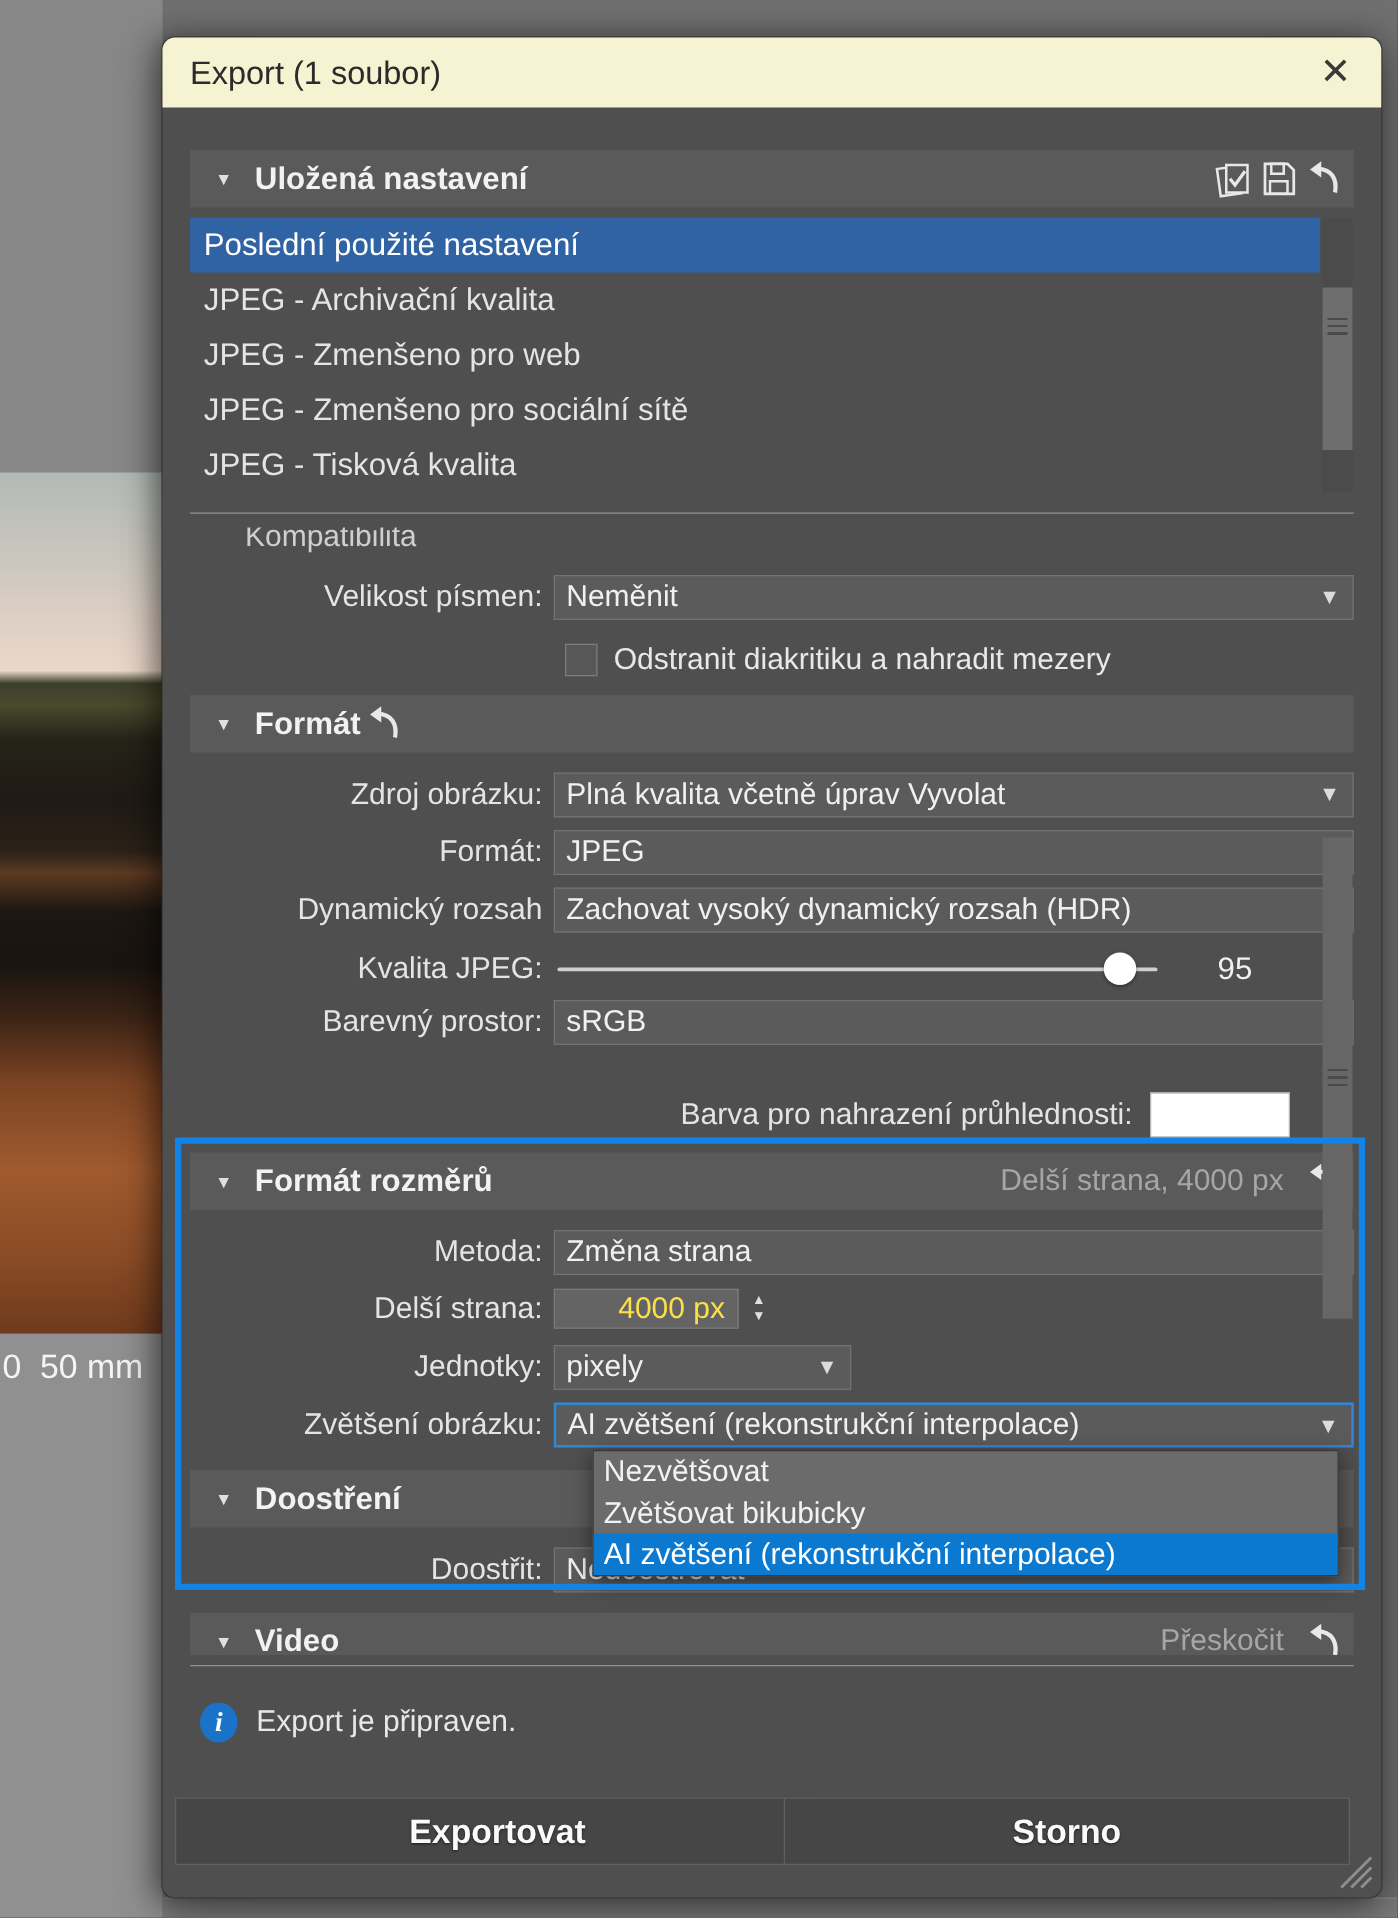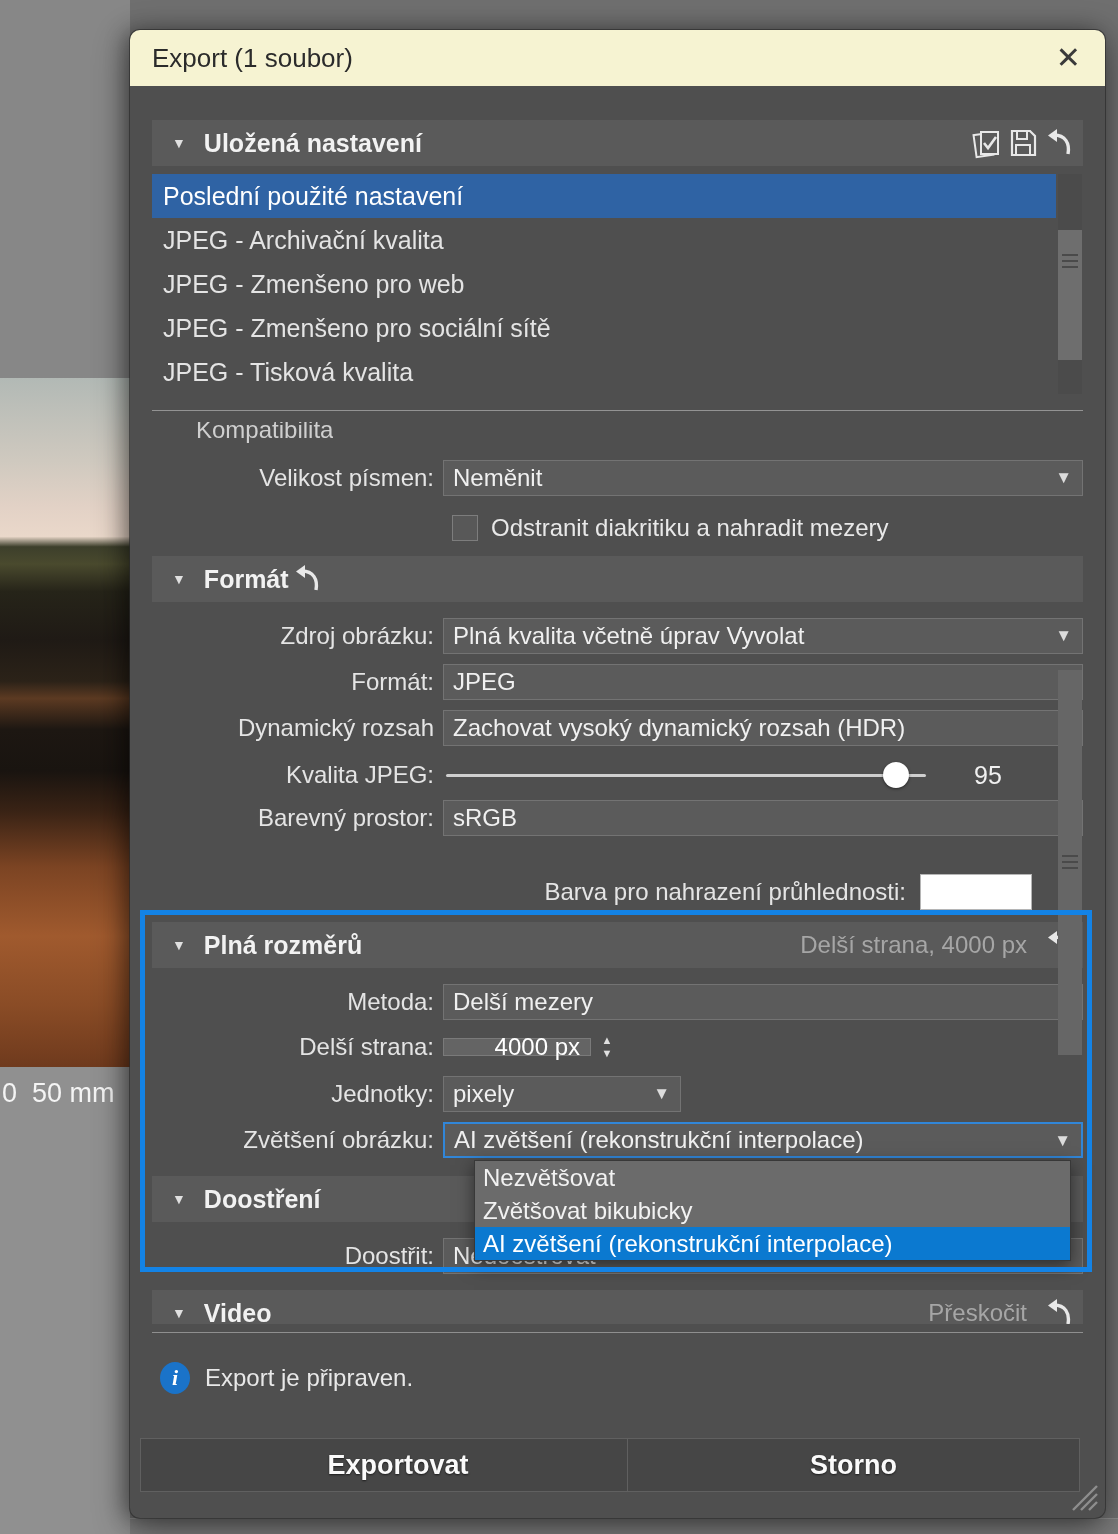--- a/index.html
+++ b/index.html
@@ -57,22 +57,22 @@
   .chk-lbl{font-size:24px;color:#e8e8e8;}
   
   .slider-track{position:relative;width:480px;height:3px;background:#cfcfcf;border-radius:2px;margin-left:3px;}
   .slider-thumb{position:absolute;top:-12px;width:26px;height:26px;border-radius:50%;background:#ffffff;box-shadow:0 1px 3px rgba(0,0,0,.5);}
   .slider-val{font-size:25px;color:#f0f0f0;margin-left:48px;}
   
   .swatch{width:112px;height:36px;background:#ffffff;border:1px solid #b5b5b5;box-sizing:border-box;}
   
   .hl-box{position:absolute;left:10px;top:880px;width:952px;height:362px;border:5px solid #1383e6;box-sizing:border-box;z-index:40;pointer-events:none;}
   
-  .spin-box{width:148px;height:18px;background:#646464;border:1px solid #7a7a7a;box-sizing:border-box;
-    display:flex;align-items:center;justify-content:flex-end;padding-right:10px;font-size:24px;color:#ffffff;}
+  .spin-box{width:148px;height:32px;background:#646464;border:1px solid #7a7a7a;box-sizing:border-box;
+    display:flex;align-items:center;justify-content:flex-end;padding-right:10px;font-size:24px;color:#fde047;}
   .spin-btns{width:26px;height:36px;margin-left:3px;display:flex;flex-direction:column;align-items:center;justify-content:center;gap:2px;}
   .spin-btns span{font-size:11px;color:#e0e0e0;line-height:1;}
   
   .focus-field{border:2px solid #3186d8;}
   
   .popup{position:absolute;left:344px;top:1130px;width:595px;background:#6b6b6b;border:1px solid #383838;
     box-shadow:0 5px 16px rgba(0,0,0,.5);z-index:30;}
   .popup .opt{height:33px;display:flex;align-items:center;padding-left:8px;font-size:24px;color:#f2f2f2;}
   .popup .opt.sel{background:#0b79d0;color:#ffffff;}
   
@@ -212,34 +212,34 @@
     </div>
   </div>
 
   <div class="row" style="top:844px;">
     <div style="width:768px;text-align:right;padding-right:14px;font-size:24px;color:#e4e4e4;box-sizing:border-box;">Barva pro nahrazení průhlednosti:</div>
     <div class="swatch"></div>
   </div>
 
   <div class="sec-head" style="top:892px;">
     <span class="tri">▼</span>
-    <span class="sec-title">Plná rozměrů</span>
+    <span class="sec-title">Formát rozměrů</span>
     <span class="sec-summary">Delší strana, 4000 px</span>
     <span class="icon-box" style="margin-right:6px;">
       <svg width="32" height="32" viewBox="0 0 32 32">
         <path d="M25 27 C27 16 22 8 11 8" fill="none" stroke="#e8e8e8" stroke-width="3.4"></path>
         <path d="M14 2 L5 8.5 L14 15 Z" fill="#e8e8e8"></path>
       </svg>
     </span>
   </div>
 
   <div class="row" style="top:954px;">
     <div class="lbl">Metoda:</div>
     <div class="field">
-      <span>Delší mezery</span>
+      <span>Změna strana</span>
       <span class="arrow">▼</span>
     </div>
   </div>
 
   <div class="row" style="top:999px;">
     <div class="lbl">Delší strana:</div>
     <div class="spin-box">
       <span>4000 px</span>
     </div>
     <div class="spin-btns">

